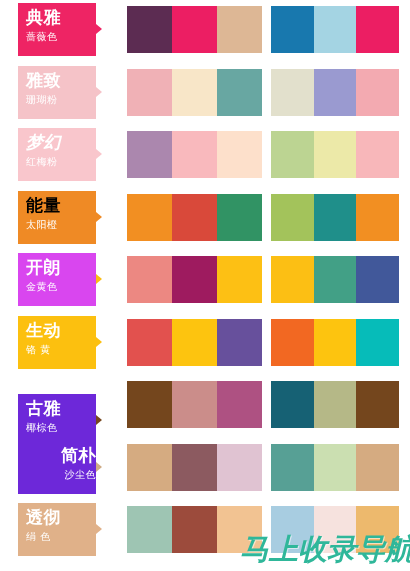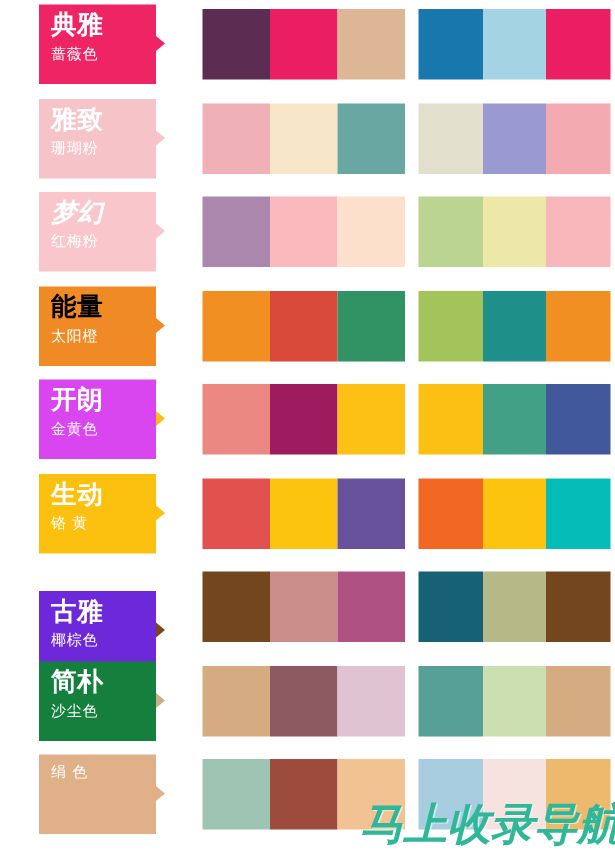--- a/index.html
+++ b/index.html
@@ -16,21 +16,21 @@
   }
 
   #palette-board {
     position: relative;
     width: 410px;
     height: 571px;
   }
 
   .palette-row {
     position: absolute;
-    left: 16px;
+    left: 8px;
     width: 378px;
     height: 53px;
   }
 
   
   .label-chip {
     position: absolute;
     left: 10px;
     top: 0;
     width: 78px;
@@ -241,41 +241,42 @@
         </div>
         <div class="swatch-gap"></div>
         <div class="swatch-group group-b">
           <div class="swatch" style="background: rgb(22, 97, 116);"></div>
           <div class="swatch" style="background: rgb(181, 184, 135);"></div>
           <div class="swatch" style="background: rgb(116, 70, 29);"></div>
         </div>
       </div>
     </div>
     <div class="palette-row" style="top: 441px;">
-      <div class="label-chip" style="background: #15803d;">
+      <div class="label-chip" style="background: #6d28d9; text-align: right;">
         <div class="label-title" style="color: rgb(255, 255, 255);">简朴</div>
         <div class="label-sub" style="color: rgb(255, 255, 255);">沙尘色</div>
         <div class="chip-arrow" style="color: rgb(207, 171, 134);"></div>
       </div>
       <div class="swatch-strip">
         <div class="swatch-group group-a">
           <div class="swatch" style="background: rgb(213, 171, 129);"></div>
           <div class="swatch" style="background: rgb(140, 90, 96);"></div>
           <div class="swatch" style="background: rgb(224, 195, 210);"></div>
         </div>
         <div class="swatch-gap"></div>
         <div class="swatch-group group-b">
           <div class="swatch" style="background: rgb(87, 160, 149);"></div>
           <div class="swatch" style="background: rgb(203, 223, 177);"></div>
           <div class="swatch" style="background: rgb(213, 171, 129);"></div>
         </div>
       </div>
     </div>
     <div class="palette-row" style="top: 503px;">
       <div class="label-chip" style="background: rgb(224, 177, 137);">
+        <div class="label-title" style="color: rgb(255, 255, 255);">透彻</div>
         <div class="label-sub" style="color: rgb(255, 255, 255);">绢 色</div>
         <div class="chip-arrow" style="color: rgb(224, 177, 137);"></div>
       </div>
       <div class="swatch-strip">
         <div class="swatch-group group-a">
           <div class="swatch" style="background: rgb(158, 197, 179);"></div>
           <div class="swatch" style="background: rgb(156, 75, 60);"></div>
           <div class="swatch" style="background: rgb(242, 195, 146);"></div>
         </div>
         <div class="swatch-gap"></div>

